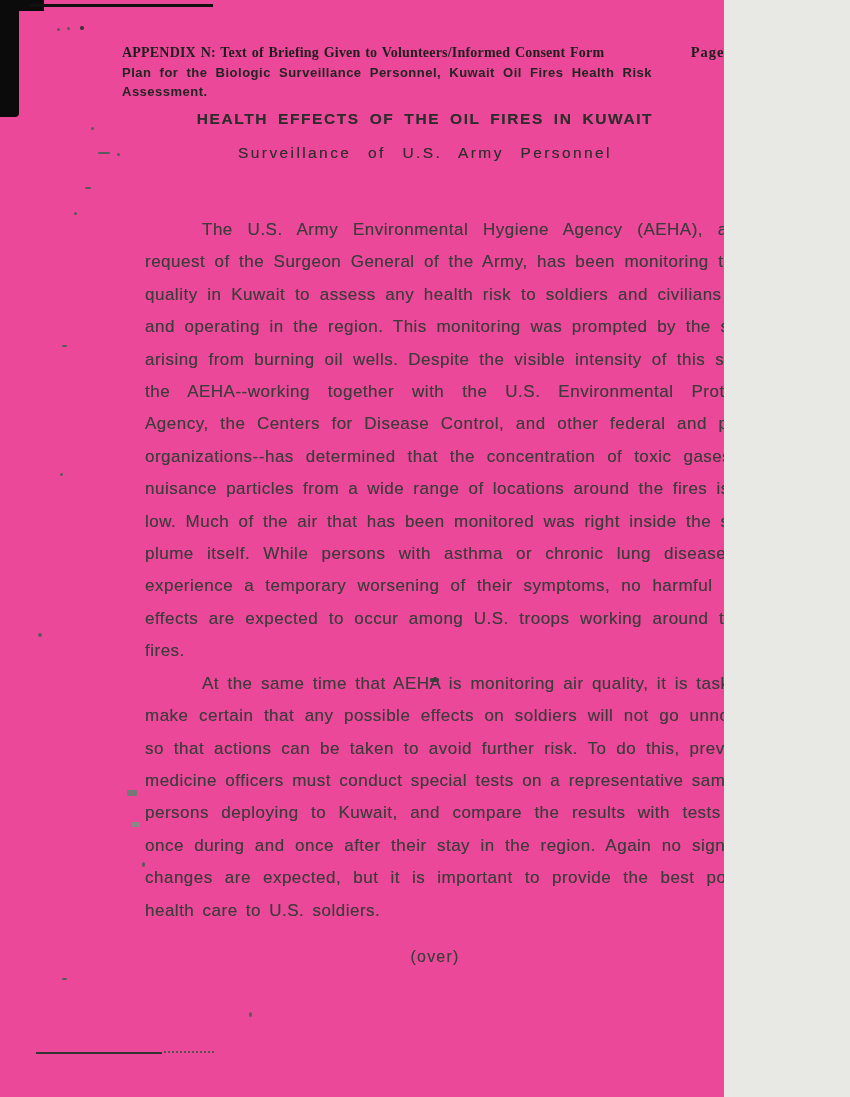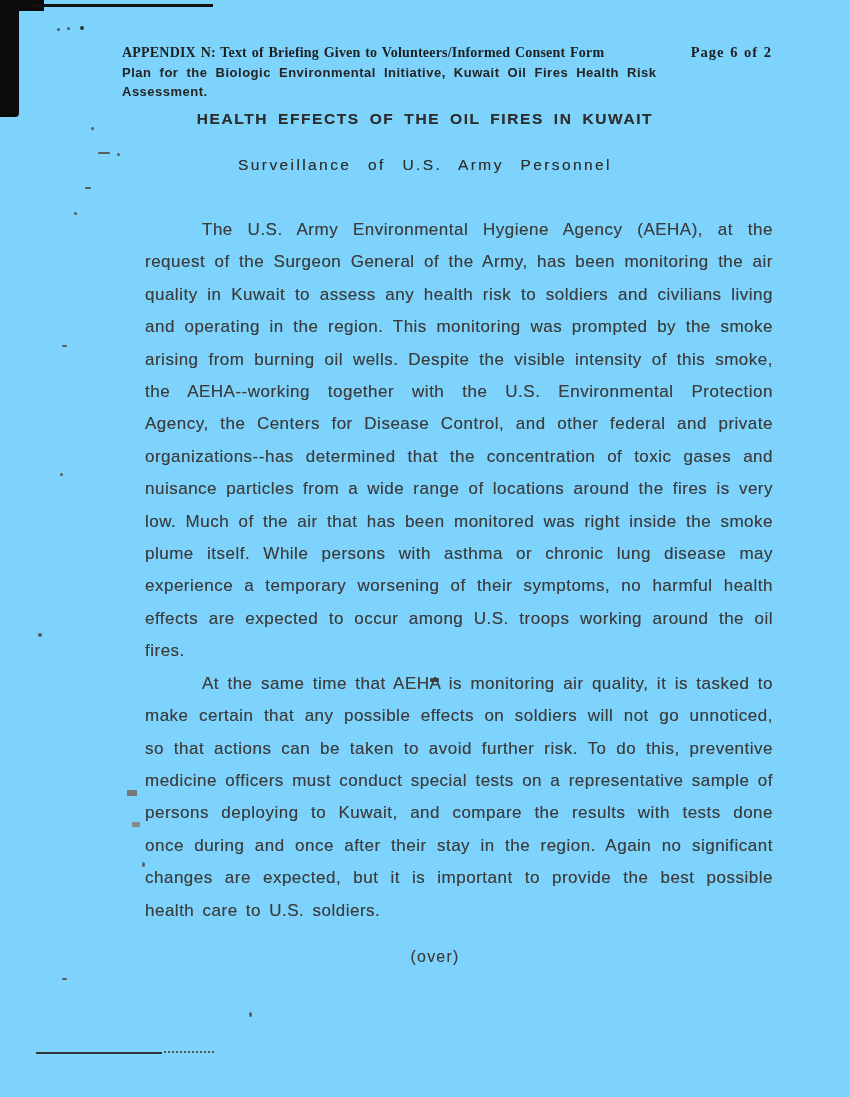--- a/index.html
+++ b/index.html
@@ -1,23 +1,23 @@
 <!DOCTYPE html>
 <html><head>
 <meta charset="utf-8">
 <style>
   * { margin: 0; padding: 0; box-sizing: border-box; }
   html, body { background: #e8e8e4; }
   body { width: 850px; font-family: "Liberation Sans", sans-serif; }
 
   .page {
     position: relative;
-    width: 850px;
+    width: 724px;
     height: 1097px;
-    background: #7dd3fc;
+    background: #ec4899;
     overflow: hidden;
   }
 
   
   .artifact { position: absolute; background: #0b0b0b; }
   .artifact-left-bar   { left: 0;    top: 0;      width: 19px;  height: 117px; border-bottom-right-radius: 4px; }
   .artifact-top-corner { left: 0;    top: 0;      width: 44px;  height: 11px; }
   .artifact-top-line   { left: 30px; top: 4px;    width: 183px; height: 3px; background:#111; }
   .artifact-bottom-line{ left: 36px; top: 1052px; width: 126px; height: 2px; background:#343434; }
   .artifact-bottom-dots{ left: 164px; top: 1051px; width: 50px; height: 0; background: none; border-top: 2px dotted #555; }
@@ -47,21 +47,21 @@
   
   .doc-title {
     position: absolute; left: 0; top: 110px; width: 850px;
     text-align: center;
     font-size: 15.5px; font-weight: bold;
     letter-spacing: 1.6px; word-spacing: 4px;
     color: #2d2d2d;
     text-shadow: 0 0 0.5px rgba(45,45,45,0.5);
   }
   .doc-subtitle {
-    position: absolute; left: 0; top: 156px; width: 850px;
+    position: absolute; left: 0; top: 144px; width: 850px;
     text-align: center;
     font-size: 15.5px; font-weight: normal;
     letter-spacing: 2.4px; word-spacing: 10px;
     color: #2e2e2e;
     text-shadow: 0 0 0.5px rgba(46,46,46,0.5);
   }
 
   
   .doc-body {
     position: absolute;
@@ -109,21 +109,21 @@
   <div class="speck dash" style="left:132px; top:822px; width:8px; height:5px; background:#888;"></div>
   <div class="speck" style="left:142px; top:862px; width:3px; height:5px;"></div>
   <div class="speck" style="left:249px; top:1012px; width:3px; height:5px;"></div>
   <div class="speck dash" style="left:62px;  top:978px; width:5px; height:2px;"></div>
 
   <header class="doc-header">
     <div class="h-line1">
       <span>APPENDIX N: Text of Briefing Given to Volunteers/Informed Consent Form</span>
       <span class="h-page">Page 6 of 2</span>
     </div>
-    <div class="h-line">Plan for the Biologic Environmental Initiative, Kuwait Oil Fires Health Risk</div>
+    <div class="h-line">Plan for the Biologic Surveillance Personnel, Kuwait Oil Fires Health Risk</div>
     <div class="h-line">Assessment.</div>
   </header>
 
   <h1 class="doc-title">HEALTH EFFECTS OF THE OIL FIRES IN KUWAIT</h1>
   <h2 class="doc-subtitle">Surveillance of U.S. Army Personnel</h2>
 
   <main class="doc-body">
     <p class="para">The U.S. Army Environmental Hygiene Agency (AEHA), at the request of the Surgeon General of the Army, has been monitoring the air quality in Kuwait to assess any health risk to soldiers and civilians living and operating in the region.  This monitoring was prompted by the smoke arising from burning oil wells.  Despite the visible intensity of this smoke, the AEHA--working together with the U.S. Environmental Protection Agency, the Centers for Disease Control, and other federal and private organizations--has determined that the concentration of toxic gases and nuisance particles from a wide range of locations around the fires is very low.  Much of the air that has been monitored was right inside the smoke plume itself.  While persons with asthma or chronic lung disease may experience a temporary worsening of their symptoms, no harmful health effects are expected to occur among U.S. troops working around the oil fires.</p>
     <p class="para para-2">At the same time that AEHA is monitoring air quality, it is tasked to make certain that any possible effects on soldiers will not go unnoticed, so that actions can be taken to avoid further risk.  To do this, preventive medicine officers must conduct special tests on a representative sample of persons deploying to Kuwait, and compare the results with tests done once during and once after their stay in the region.  Again no significant changes are expected, but it is important to provide the best possible health care to U.S. soldiers.</p>
   </main>

